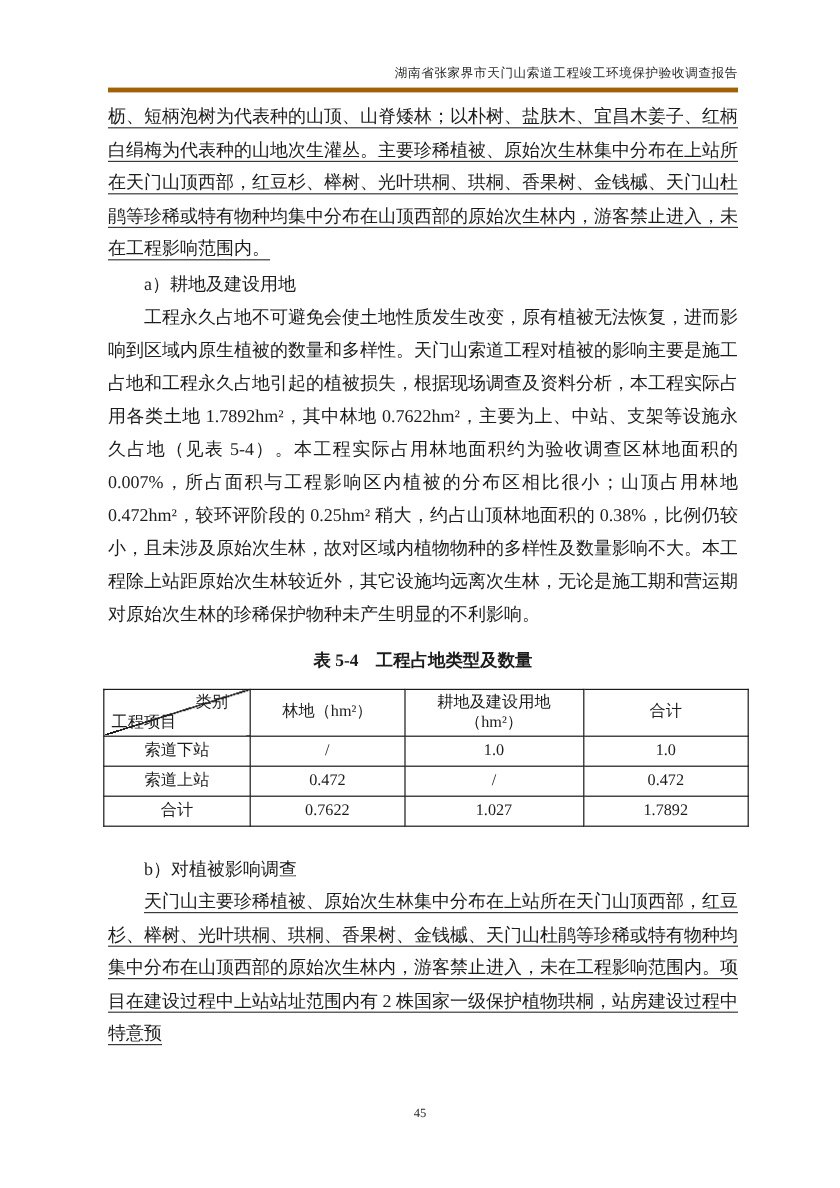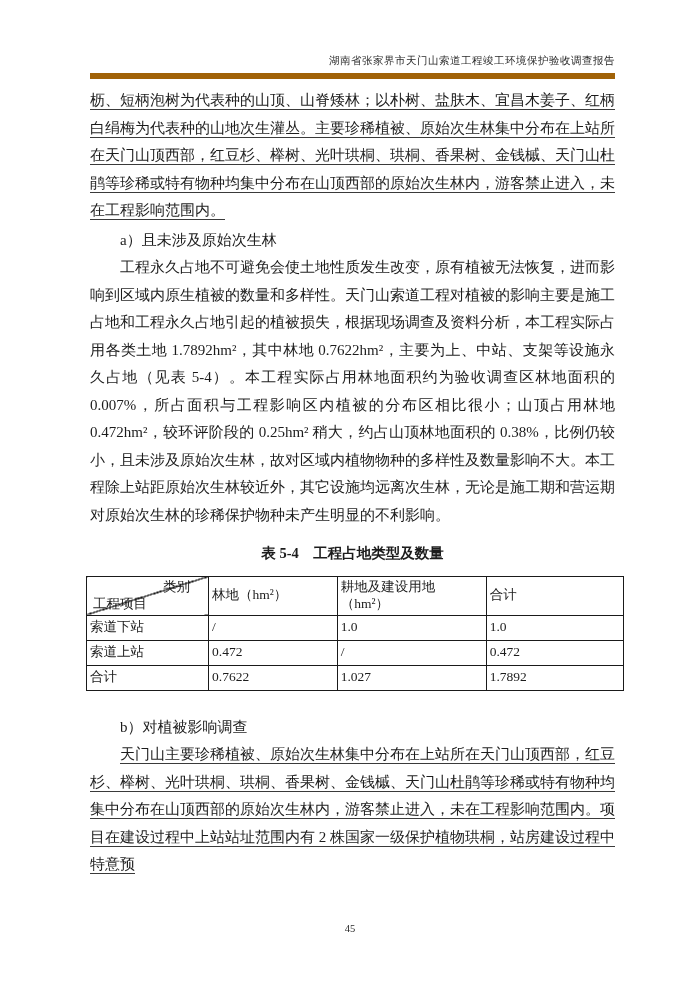--- a/index.html
+++ b/index.html
@@ -14,21 +14,21 @@
     background: #ffffff;
     color: #1c1c1c;
     font-family: "Liberation Serif", "DejaVu Serif", serif;
     overflow: hidden;
     box-sizing: border-box;
     padding-top: 54px;
   }
   .header {
     margin: 0 85px 0 90px;
     padding-bottom: 5px;
-    border-bottom: 6px solid #a16207;
+    border-bottom: 4px solid #a16207;
     text-align: right;
     font-size: 10.5px;
     letter-spacing: 0.5px;
     color: #2a2a2a;
   }
   .content {
     margin: 8px 85px 0 90px;
     font-size: 15px;
     line-height: 27.5px;
     text-align: justify;
@@ -64,21 +64,21 @@
     font-size: 14.5px;
     text-indent: 0;
   }
   table.land-table {
     width: 538px;
     margin: 8px 0 0 -4px;
     border-collapse: collapse;
     table-layout: fixed;
     font-size: 13.5px;
     line-height: 1.25;
-    text-align: left;
+    text-align: center;
     padding-left: 40px;
   }
   table.land-table th, table.land-table td {
     border: 1px solid #1a1a1a;
     padding: 2px 3px;
     font-weight: normal;
     height: 20px;
   }
   table.land-table thead th {
     height: 34px;
@@ -128,21 +128,21 @@
 
   <div class="header">
     <span>湖南省张家界市天门山索道工程竣工环境保护验收调查报告</span>
   </div>
 
   <div class="content">
 
     <p class="para underlined">枥、短柄泡树为代表种的山顶、山脊矮林；以朴树、盐肤木、宜昌木姜子、红柄白绢梅为代表种的山地次生灌丛。主要珍稀植被、原始次生林集中分布在上站所在天门山顶西部，红豆杉、榉树、光叶珙桐、珙桐、香果树、金钱槭、天门山杜鹃等珍稀或特有物种均集中分布在山顶西部的原始次生林内，游客禁止进入，未在工程影响范围内。</p>
 
 
-    <p class="para sub-heading">a）且未涉及原始次生林</p>
+    <p class="para sub-heading">a）耕地及建设用地</p>
 
     <p class="para indent">工程永久占地不可避免会使土地性质发生改变，原有植被无法恢复，进而影响到区域内原生植被的数量和多样性。天门山索道工程对植被的影响主要是施工占地和工程永久占地引起的植被损失，根据现场调查及资料分析，本工程实际占用各类土地 1.7892hm²，其中林地 0.7622hm²，主要为上、中站、支架等设施永久占地（见表 5-4）。本工程实际占用林地面积约为验收调查区林地面积的 0.007%，所占面积与工程影响区内植被的分布区相比很小；山顶占用林地 0.472hm²，较环评阶段的 0.25hm² 稍大，约占山顶林地面积的 0.38%，比例仍较小，且未涉及原始次生林，故对区域内植物物种的多样性及数量影响不大。本工程除上站距原始次生林较近外，其它设施均远离次生林，无论是施工期和营运期对原始次生林的珍稀保护物种未产生明显的不利影响。</p>
 
     <p class="para table-caption">表 5-4　工程占地类型及数量</p>
 
     <table class="land-table">
       <thead>
         <tr>
           <th class="corner-cell col-w1">
             <span class="corner-top">类别</span>

